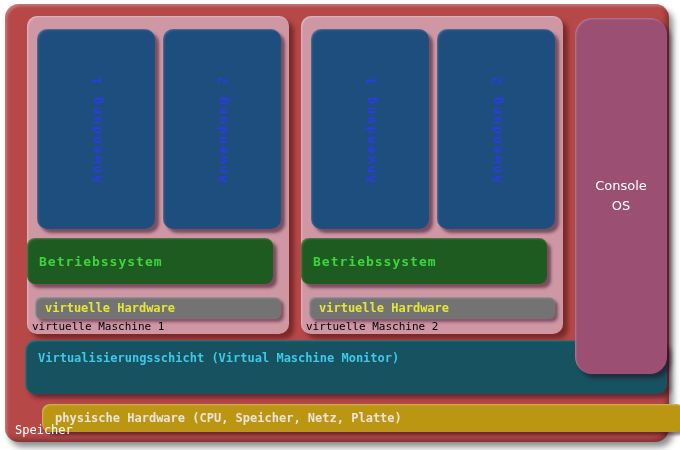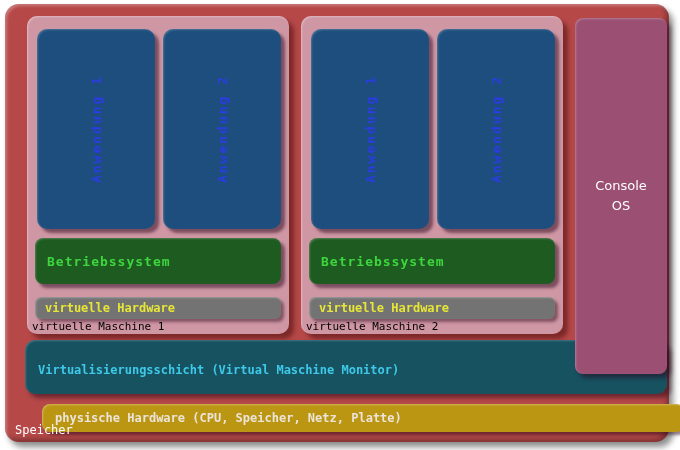--- a/index.html
+++ b/index.html
@@ -30,21 +30,21 @@
   }
   .app.a1{left:10px;}
   .app.a2{left:136px;}
   .app-label{
     position:absolute;left:50%;top:50%;
     transform:translate(-50%,-50%) rotate(-90deg);
     white-space:nowrap;color:#2b3ce0;font-size:13px;font-weight:bold;
     letter-spacing:2px;
   }
   .osbox{
-    position:absolute;left:8px;top:222px;width:246px;height:46px;
+    position:absolute;left:0;top:222px;width:246px;height:46px;
     background:#1e5b20;border-radius:8px;
     box-shadow:4px 4px 3px rgba(40,5,25,0.5),
                inset 1px 1px 2px rgba(255,255,255,0.22);
     display:flex;align-items:center;
     color:#3ed63e;font-size:13px;font-weight:bold;letter-spacing:1px;
     padding-left:12px;box-sizing:border-box;
   }
   .vhw{
     position:absolute;left:8px;top:281px;width:246px;height:22px;
     background:#737373;border-radius:6px;
@@ -56,25 +56,25 @@
   }
   .vm-caption{
     position:absolute;left:5px;top:304px;color:#000000;font-size:11px;
   }
   .vmm{
     position:absolute;left:20px;top:336px;width:642px;height:54px;
     background:#175261;border-radius:10px;
     box-shadow:4px 4px 4px rgba(40,5,25,0.5),
                inset 1px 1px 2px rgba(255,255,255,0.2);
     color:#3ec9e9;font-size:12px;font-weight:bold;
-    padding:23px 0 0 13px;box-sizing:border-box;
+    padding:11px 0 0 13px;box-sizing:border-box;
   }
   .console{
     position:absolute;left:570px;top:14px;width:92px;height:356px;
-    background:#9b5073;border-radius:8px;
+    background:#9b5073;border-radius:17px;
     box-shadow:4px 4px 4px rgba(40,5,25,0.5),
                inset 1px 1px 2px rgba(255,255,255,0.25);
     display:flex;align-items:center;justify-content:center;
     z-index:5;
   }
   .console-label{
     width:58px;text-align:center;color:#ffffff;font-size:13px;line-height:1.55;
     font-family:"DejaVu Sans","Liberation Sans",sans-serif;
   }
   .phw{

